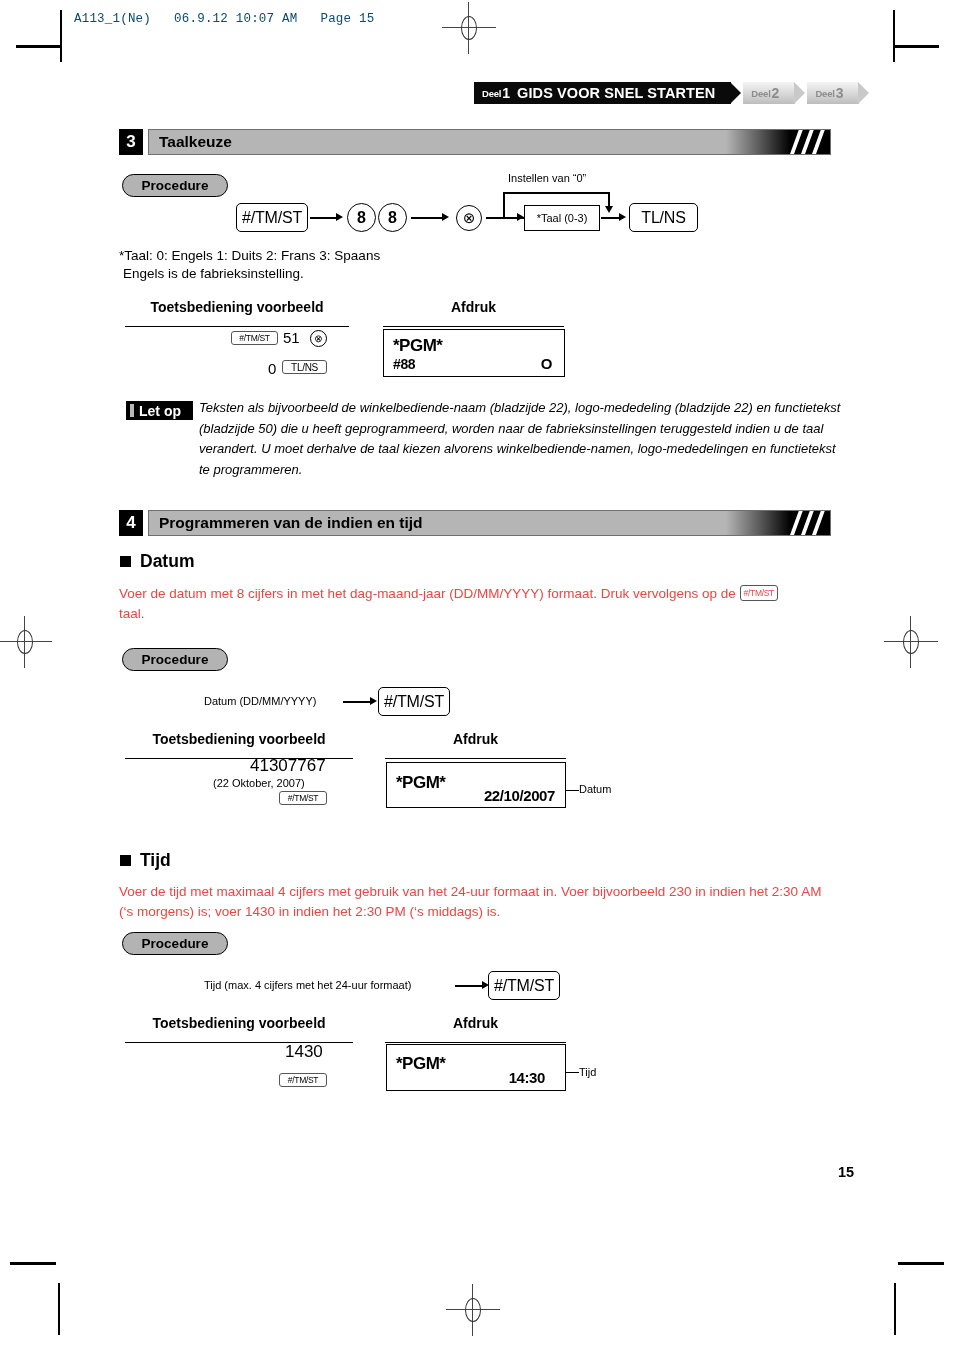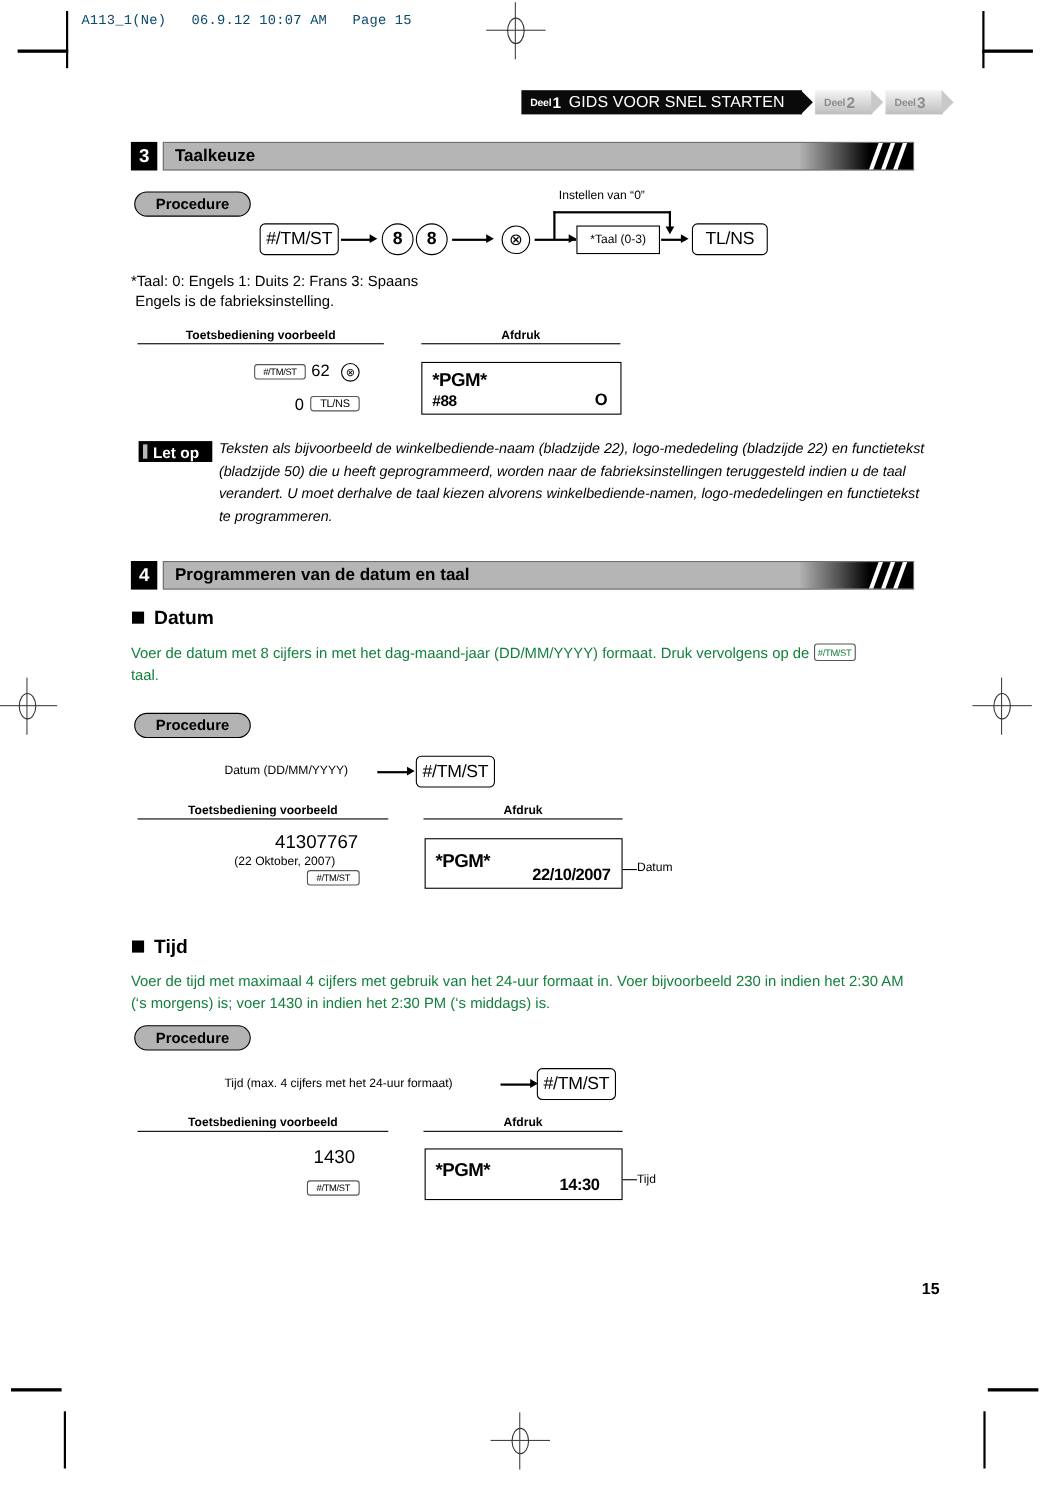--- a/index.html
+++ b/index.html
@@ -82,21 +82,21 @@
     font-weight: bold;
     letter-spacing: -0.2px;
   }
   .tab .num {
     font-size: 14px;
     font-weight: bold;
     margin-left: 1px;
   }
   .tab .tab-title {
     font-size: 14.5px;
-    font-weight: normal;
+    font-weight: bold;
     margin-left: 7px;
     letter-spacing: 0.1px;
   }
 
   
   .sec-head { position: absolute; height: 26px; display: flex; align-items: stretch; }
   .sec-num {
     width: 24px; height: 26px;
     background: #000; color: #fff;
     font-size: 17px; font-weight: bold;
@@ -240,31 +240,31 @@
     border-top: 7px solid #000;
   }
 
   
   .txt { position: absolute; font-size: 13.5px; color: #000; white-space: nowrap; }
   .txt-sm { position: absolute; font-size: 11px; color: #000; white-space: nowrap; }
   .body-txt {
     position: absolute;
     font-size: 13.5px;
     line-height: 20px;
-    color: #15803d;
+    color: #ef4444;
   }
 
   
   .colhead {
     position: absolute;
-    font-size: 11px;
+    font-size: 14px;
     font-weight: bold;
     text-align: center;
     border-bottom: 1.6px solid #000;
-    padding-bottom: 1px;
+    padding-bottom: 11px;
     box-sizing: border-box;
   }
 
   
   .receipt {
     position: absolute;
     border: 1.6px solid #000;
     background: #fff;
     box-sizing: border-box;
     font-family: "Liberation Sans", sans-serif;
@@ -432,42 +432,42 @@
 
 <div class="key" style="left:629px; top:203px; width:69px; height:29px;">TL/NS</div>
 
 <div class="txt" style="left:119px; top:248px;">*Taal: 0: Engels     1: Duits     2: Frans     3: Spaans</div>
 <div class="txt" style="left:123px; top:266px;">Engels is de fabrieksinstelling.</div>
 
 <div class="colhead" style="left:125px; top:299px; width:224px;">Toetsbediening voorbeeld</div>
 <div class="colhead" style="left:383px; top:299px; width:181px;">Afdruk</div>
 
 <div class="key-sm" style="left:231px; top:331px; width:47px;">#/TM/ST</div>
-<div class="txt" style="left:283px; top:329px; font-size:15px;">62</div>
+<div class="txt" style="left:283px; top:329px; font-size:15px;">51</div>
 <div class="keycirc-sm" style="left:310px; top:330px; width:17px; height:17px; font-size:10px;">⊗</div>
 
 <div class="txt" style="left:268px; top:360px; font-size:15px;">0</div>
 <div class="key-sm" style="left:282px; top:360px; width:45px; font-size:10px;">TL/NS</div>
 
 <div class="receipt" style="left:383px; top:329px; width:182px; height:48px;">
   <span class="r-pgm" style="left:9px; top:6px;">*PGM*</span>
   <span class="r-line" style="left:9px; top:26px;">#88</span>
   <span class="r-line" style="right:12px; top:25px; font-size:15px;">O</span>
 </div>
 
 <div class="note-badge" style="left:126px; top:401px; width:67px;">
   <span class="tick"></span>
   <span>Let op</span>
 </div>
 <div class="note-body" style="left:199px; top:398px; width:643px;">Teksten als bijvoorbeeld de winkelbediende-naam (bladzijde 22), logo-mededeling (bladzijde 22) en functietekst (bladzijde 50) die u heeft geprogrammeerd, worden naar de fabrieksinstellingen teruggesteld indien u de taal verandert. U moet derhalve de taal kiezen alvorens winkelbediende-namen, logo-mededelingen en functietekst te programmeren.</div>
 
 <div class="sec-head" style="left:119px; top:510px; width:712px;">
   <div class="sec-num">4</div>
   <div class="sec-bar">
-    <span class="sec-title">Programmeren van de datum en taal</span>
+    <span class="sec-title">Programmeren van de indien en tijd</span>
     <div class="sec-fade"></div>
     <div class="slashes" style="left:645px; width:40px;">
       <div class="slash" style="left:0px;"></div>
       <div class="slash" style="left:11px;"></div>
       <div class="slash" style="left:22px;"></div>
     </div>
   </div>
 </div>
 
 <div class="subhead" style="left:120px; top:551px;">

